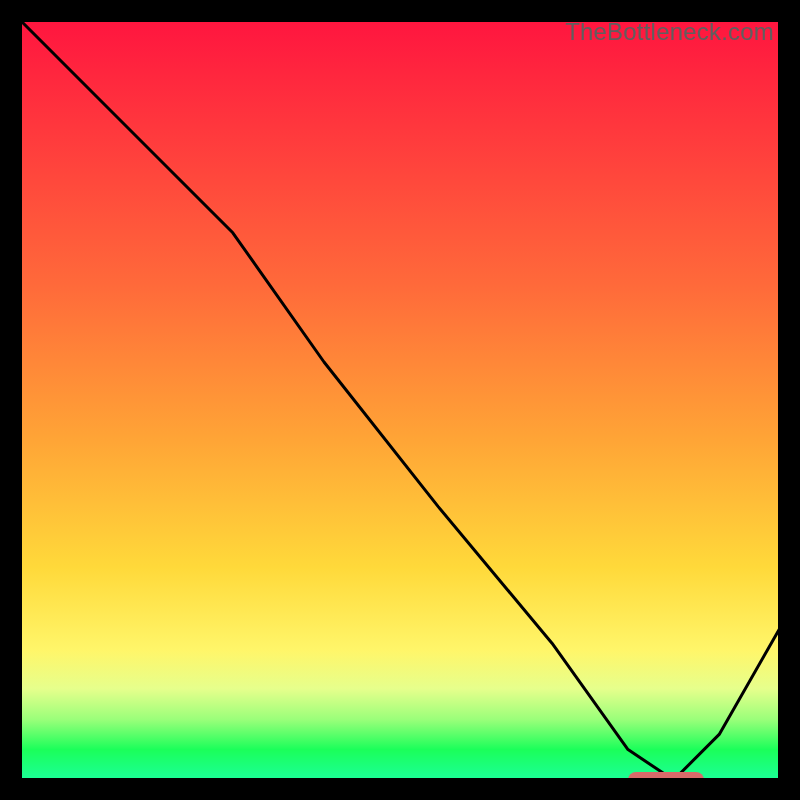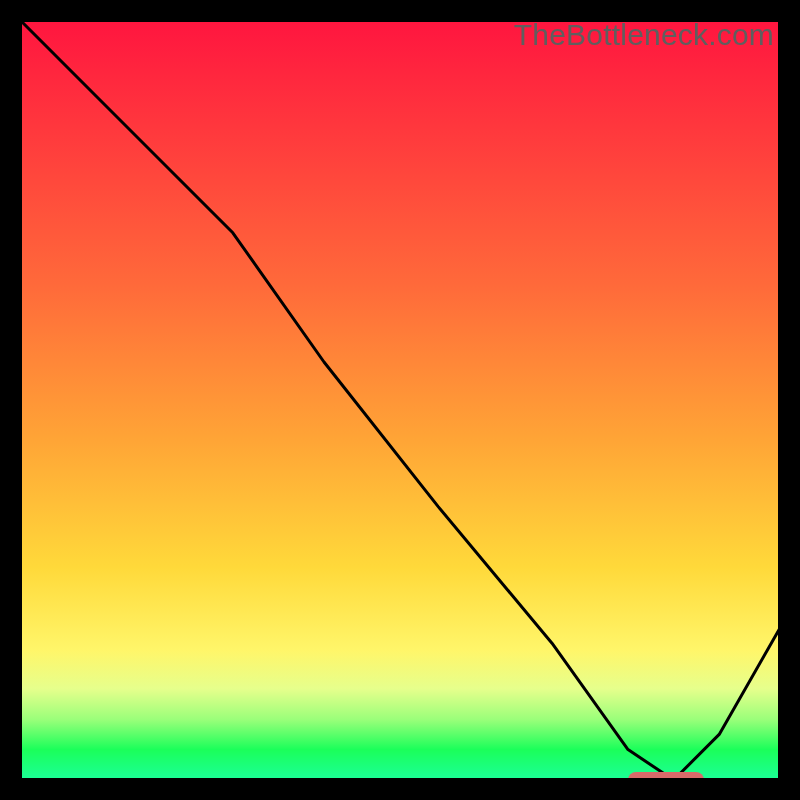--- a/index.html
+++ b/index.html
@@ -26,21 +26,21 @@
   }
   .plot-svg {
     position: absolute;
     left: 0; top: 0;
     width: 100%; height: 100%;
   }
   .watermark {
     position: absolute;
     right: 6px;
     top: -2px;
-    font-size: 30px;
+    font-size: 24px;
     font-weight: 500;
     letter-spacing: 0.2px;
     color: #5f5f5f;
     text-align: center;
     user-select: none;
   }
 </style>
 </head>
 <body>
 

